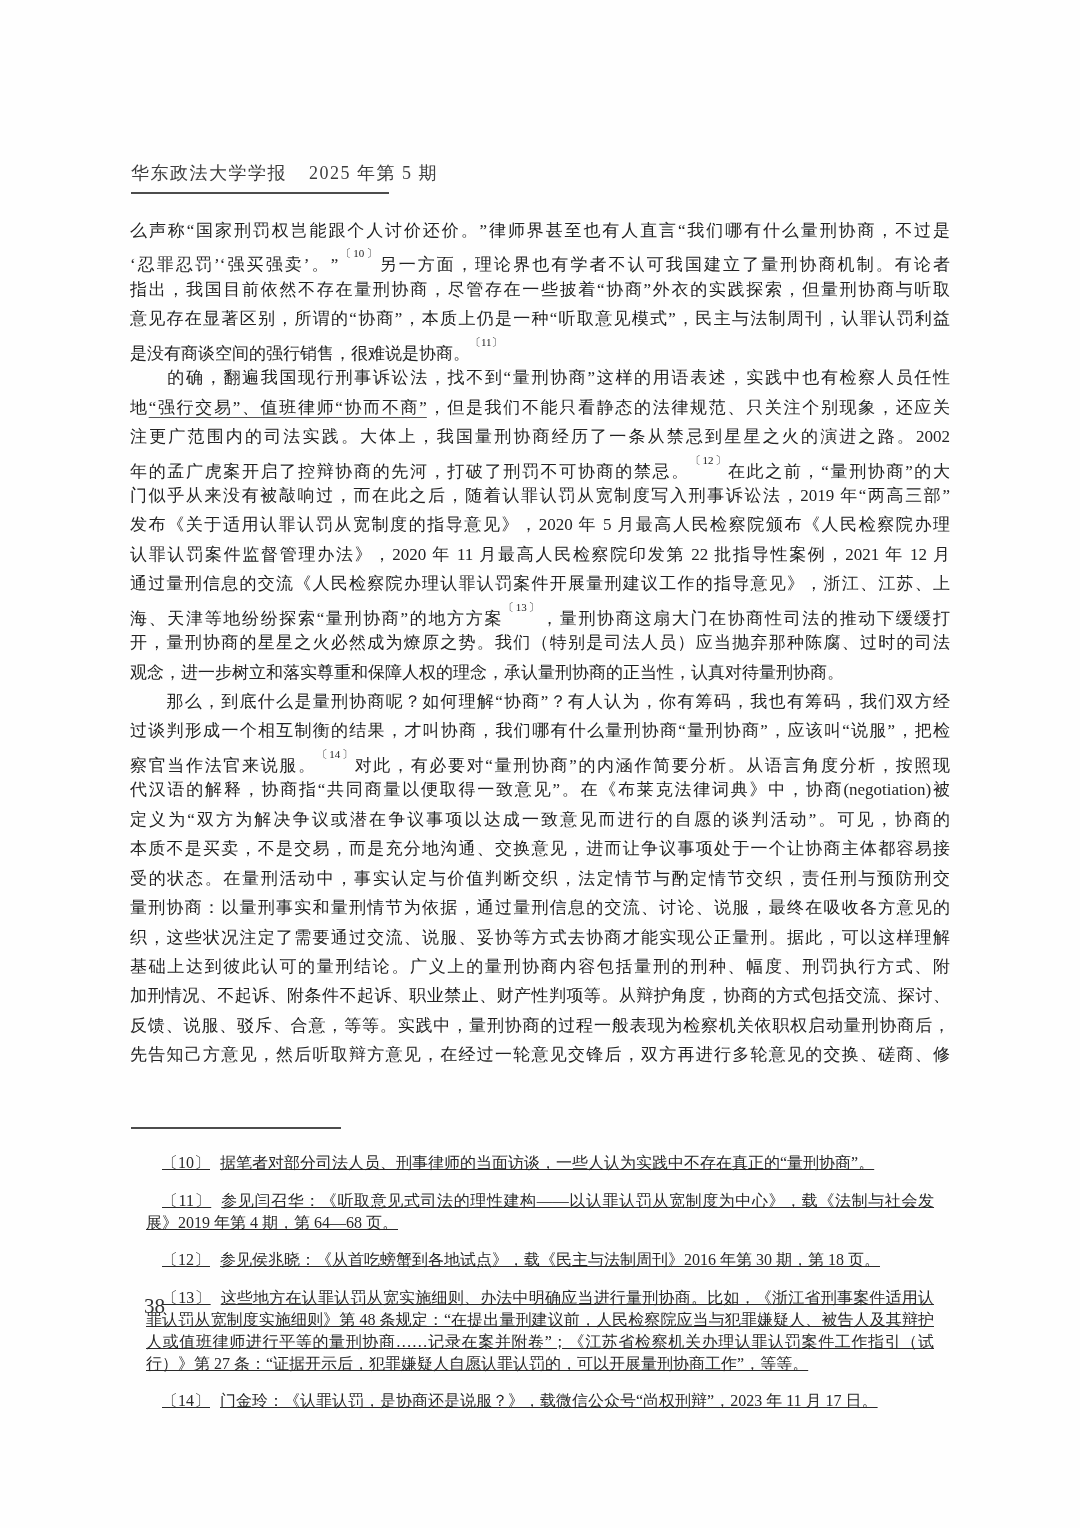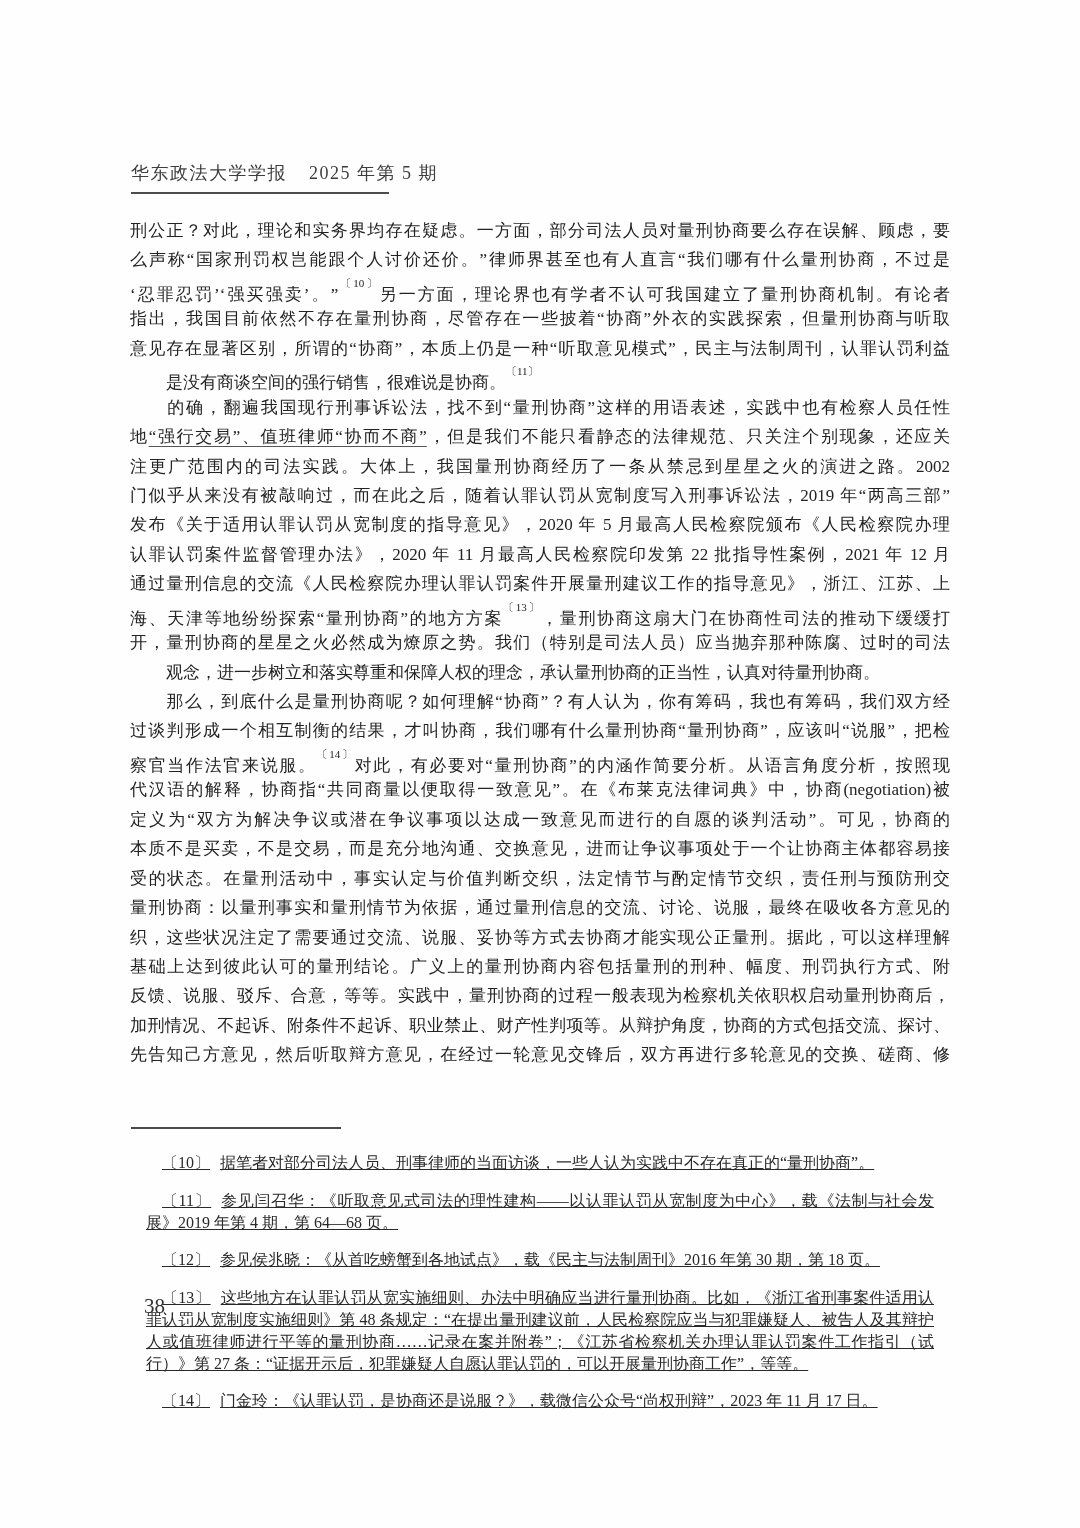--- a/index.html
+++ b/index.html
@@ -18,21 +18,21 @@
     position:absolute; left:131px; top:192px; width:258px; height:2px; background:#4c4c4c;
   }
   .article-body {
     position:absolute; left:130px; top:216px; width:820px;
     font-size:17px; color:#232323;
   }
   .line {
     height:29.45px; line-height:29.45px; overflow:hidden;
     text-align:justify; text-align-last:justify;
   }
-  .line.endline { text-align-last:left;margin-left:36px; }
+  .line.endline { text-align-last:left; }
   .fnref {
     font-size:11px; position:relative; top:-6px; letter-spacing:0; white-space:nowrap;
   }
   .uline {
     text-decoration:underline; text-underline-offset:4px; text-decoration-thickness:1px; text-decoration-color:#555;
   }
   .fn-rule {
     position:absolute; left:131px; top:1127px; width:210px; height:2px; background:#4c4c4c;
   }
   .footnotes {
@@ -48,48 +48,48 @@
 </head>
 <body>
 
 <div class="page">
   <div class="running-header">
     <span>华东政法大学学报</span><span class="issue">2025 年第 5 期</span>
   </div>
   <div class="header-rule"></div>
 
   <div class="article-body">
-      <div class="line">刑公正？对此，理论和实务界均存在疑虑。一方面，部分司法人员对量刑协商要么存在误解、顾虑，要</div>
       <div class="line">么声称“国家刑罚权岂能跟个人讨价还价。”律师界甚至也有人直言“我们哪有什么量刑协商，不过是</div>
       <div class="line">‘忍罪忍罚’‘强买强卖’。”<sup class="fnref">〔10〕</sup>另一方面，理论界也有学者不认可我国建立了量刑协商机制。有论者</div>
       <div class="line">指出，我国目前依然不存在量刑协商，尽管存在一些披着“协商”外衣的实践探索，但量刑协商与听取</div>
       <div class="line">意见存在显著区别，所谓的“协商”，本质上仍是一种“听取意见模式”，民主与法制周刊，认罪认罚利益</div>
       <div class="line endline">是没有商谈空间的强行销售，很难说是协商。<sup class="fnref">〔11〕</sup></div>
       <div class="line">　　的确，翻遍我国现行刑事诉讼法，找不到“量刑协商”这样的用语表述，实践中也有检察人员任性</div>
       <div class="line">地<span class="uline">“强行交易”、值班律师“协而不商”</span>，但是我们不能只看静态的法律规范、只关注个别现象，还应关</div>
       <div class="line">注更广范围内的司法实践。大体上，我国量刑协商经历了一条从禁忌到星星之火的演进之路。2002</div>
+      <div class="line">年的孟广虎案开启了控辩协商的先河，打破了刑罚不可协商的禁忌。<sup class="fnref">〔12〕</sup>在此之前，“量刑协商”的大</div>
       <div class="line">门似乎从来没有被敲响过，而在此之后，随着认罪认罚从宽制度写入刑事诉讼法，2019 年“两高三部”</div>
       <div class="line">发布《关于适用认罪认罚从宽制度的指导意见》，2020 年 5 月最高人民检察院颁布《人民检察院办理</div>
       <div class="line">认罪认罚案件监督管理办法》，2020 年 11 月最高人民检察院印发第 22 批指导性案例，2021 年 12 月</div>
       <div class="line">通过量刑信息的交流《人民检察院办理认罪认罚案件开展量刑建议工作的指导意见》，浙江、江苏、上</div>
       <div class="line">海、天津等地纷纷探索“量刑协商”的地方方案<sup class="fnref">〔13〕</sup>，量刑协商这扇大门在协商性司法的推动下缓缓打</div>
       <div class="line">开，量刑协商的星星之火必然成为燎原之势。我们（特别是司法人员）应当抛弃那种陈腐、过时的司法</div>
       <div class="line endline">观念，进一步树立和落实尊重和保障人权的理念，承认量刑协商的正当性，认真对待量刑协商。</div>
       <div class="line">　　那么，到底什么是量刑协商呢？如何理解“协商”？有人认为，你有筹码，我也有筹码，我们双方经</div>
       <div class="line">过谈判形成一个相互制衡的结果，才叫协商，我们哪有什么量刑协商“量刑协商”，应该叫“说服”，把检</div>
       <div class="line">察官当作法官来说服。<sup class="fnref">〔14〕</sup>对此，有必要对“量刑协商”的内涵作简要分析。从语言角度分析，按照现</div>
       <div class="line">代汉语的解释，协商指“共同商量以便取得一致意见”。在《布莱克法律词典》中，协商(negotiation)被</div>
       <div class="line">定义为“双方为解决争议或潜在争议事项以达成一致意见而进行的自愿的谈判活动”。可见，协商的</div>
       <div class="line">本质不是买卖，不是交易，而是充分地沟通、交换意见，进而让争议事项处于一个让协商主体都容易接</div>
       <div class="line">受的状态。在量刑活动中，事实认定与价值判断交织，法定情节与酌定情节交织，责任刑与预防刑交</div>
       <div class="line">量刑协商：以量刑事实和量刑情节为依据，通过量刑信息的交流、讨论、说服，最终在吸收各方意见的</div>
       <div class="line">织，这些状况注定了需要通过交流、说服、妥协等方式去协商才能实现公正量刑。据此，可以这样理解</div>
       <div class="line">基础上达到彼此认可的量刑结论。广义上的量刑协商内容包括量刑的刑种、幅度、刑罚执行方式、附</div>
+      <div class="line">加刑情况、不起诉、附条件不起诉、职业禁止、财产性判项等。从辩护角度，协商的方式包括交流、探讨、</div>
       <div class="line">反馈、说服、驳斥、合意，等等。实践中，量刑协商的过程一般表现为检察机关依职权启动量刑协商后，</div>
-      <div class="line">加刑情况、不起诉、附条件不起诉、职业禁止、财产性判项等。从辩护角度，协商的方式包括交流、探讨、</div>
       <div class="line">先告知己方意见，然后听取辩方意见，在经过一轮意见交锋后，双方再进行多轮意见的交换、磋商、修</div>
     </div>
 
   <div class="fn-rule"></div>
   <div class="footnotes">
       <p class="footnote"><span class="fnlabel">〔10〕</span><span>据笔者对部分司法人员、刑事律师的当面访谈，一些人认为实践中不存在真正的“量刑协商”。</span></p>
       <p class="footnote"><span class="fnlabel">〔11〕</span><span>参见闫召华：《听取意见式司法的理性建构——以认罪认罚从宽制度为中心》，载《法制与社会发展》2019 年第 4 期，第 64—68 页。</span></p>
       <p class="footnote"><span class="fnlabel">〔12〕</span><span>参见侯兆晓：《从首吃螃蟹到各地试点》，载《民主与法制周刊》2016 年第 30 期，第 18 页。</span></p>
       <p class="footnote"><span class="fnlabel">〔13〕</span><span>这些地方在认罪认罚从宽实施细则、办法中明确应当进行量刑协商。比如，《浙江省刑事案件适用认罪认罚从宽制度实施细则》第 48 条规定：“在提出量刑建议前，人民检察院应当与犯罪嫌疑人、被告人及其辩护人或值班律师进行平等的量刑协商……记录在案并附卷”；《江苏省检察机关办理认罪认罚案件工作指引（试行）》第 27 条：“证据开示后，犯罪嫌疑人自愿认罪认罚的，可以开展量刑协商工作”，等等。</span></p>
       <p class="footnote"><span class="fnlabel">〔14〕</span><span>门金玲：《认罪认罚，是协商还是说服？》，载微信公众号“尚权刑辩”，2023 年 11 月 17 日。</span></p>

